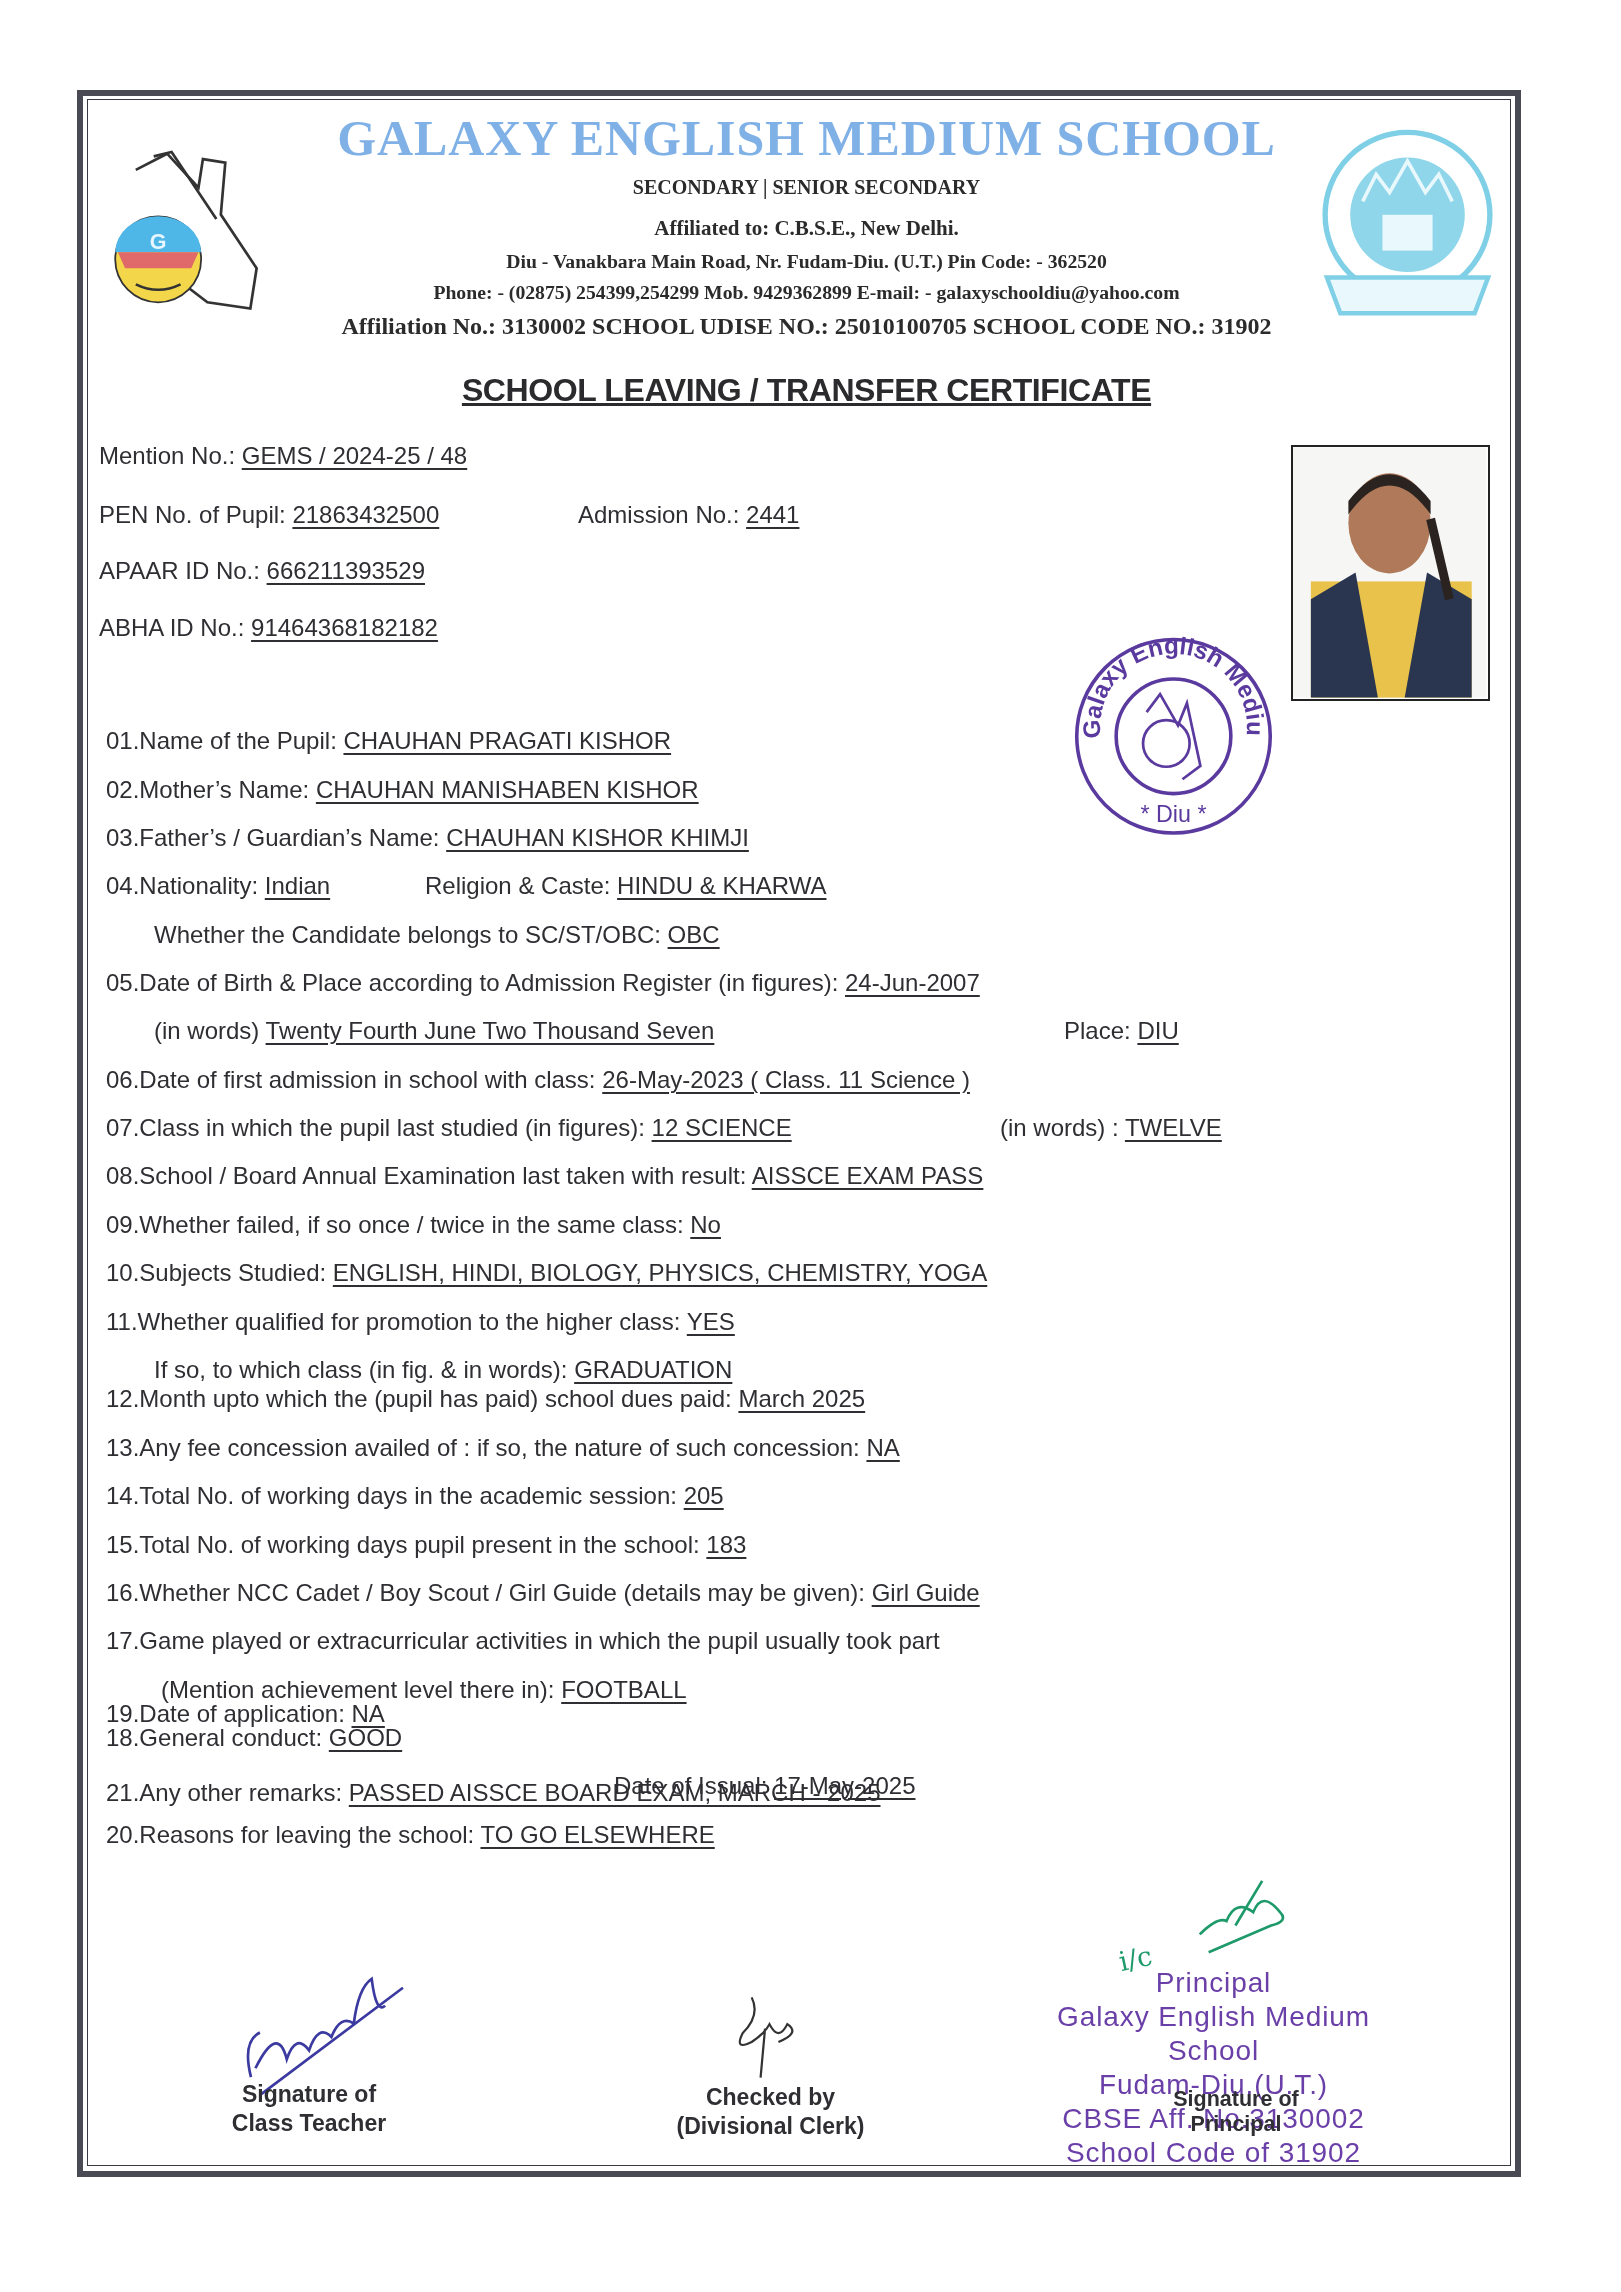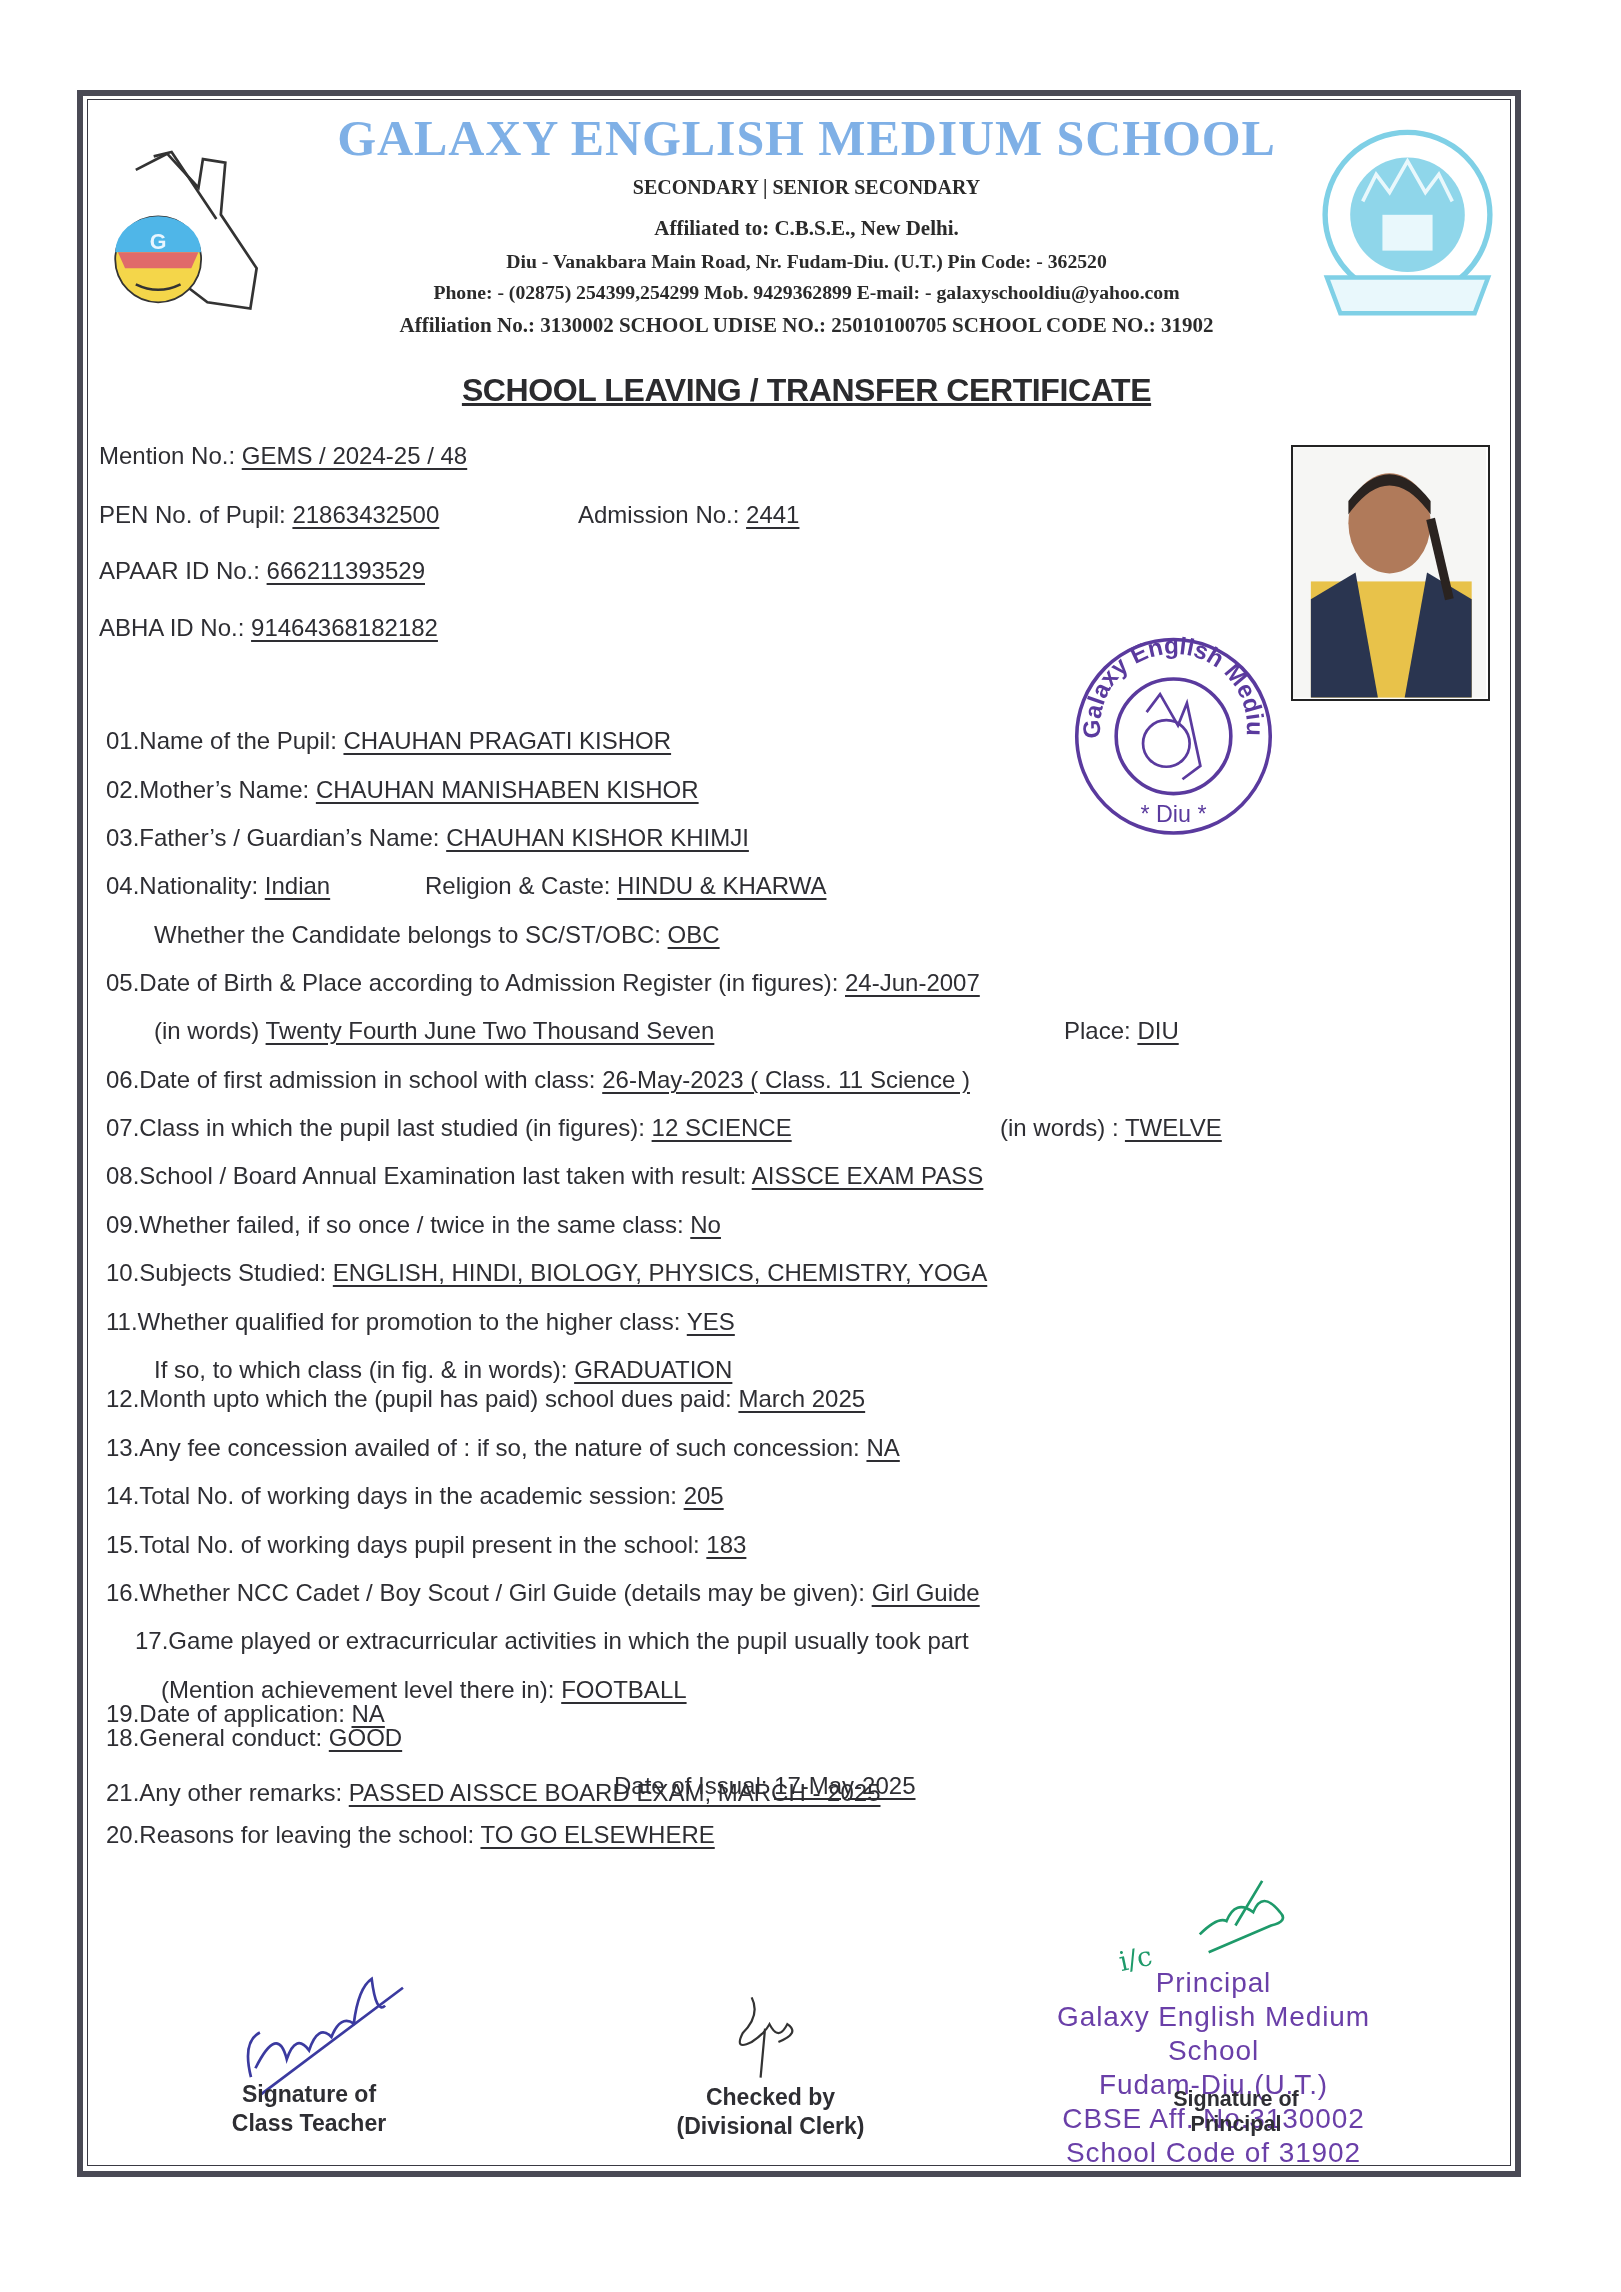--- a/index.html
+++ b/index.html
@@ -11,21 +11,21 @@
                  border: 1.8px solid #3a3a44; box-sizing: border-box; }
   .abs { position: absolute; }
   .serif { font-family: "Liberation Serif", "DejaVu Serif", serif; }
   .school-name { left: 269px; top: 109px; width: 1075px; text-align: center; font-size: 50px;
                  font-weight: bold; color: #7fb0e6; letter-spacing: 0.9px; }
   .hdr { left: 269px; width: 1075px; text-align: center; color: #2b2b2b; }
   .hdr1 { top: 176px; font-size: 20px; font-weight: bold; }
   .hdr2 { top: 216px; font-size: 21px; font-weight: bold; }
   .hdr3 { top: 250px; font-size: 19.7px; font-weight: bold; }
   .hdr4 { top: 281px; font-size: 19.7px; font-weight: bold; }
-  .hdr5 { top: 313px; font-size: 21px; font-weight: bold; }
+  .hdr5 { top: 313px; font-size: 24px; font-weight: bold; }
   .cert-title { left: 269px; top: 372px; width: 1075px; text-align: center; font-size: 32px;
                 font-weight: bold; text-decoration: underline; color: #2b2b2e; letter-spacing: -0.4px; }
   .line { position: absolute; font-size: 24px; white-space: nowrap; color: #2e2e33; }
   .line .v { text-decoration: underline; text-underline-offset: 3.6px; text-decoration-thickness: 1.8px; }
   .photo { left: 1291px; top: 445px; width: 199px; height: 256px; border: 2.7px solid #222;
            box-sizing: border-box; background: #fff; overflow: hidden; }
   .sig-label { position: absolute; text-align: center; font-size: 23px; font-weight: bold; color: #2e2e33; line-height: 29px; }
   .stamp-text { position: absolute; text-align: center; color: #6a3fa8; font-size: 28px; line-height: 34px; letter-spacing: 0.9px; }
 </style>
 </head>
@@ -124,21 +124,21 @@
 <div class="line" style="left:106px;top:1162px;"><span>08.School / Board Annual Examination last taken with result: </span><span class="v">AISSCE EXAM PASS</span></div>
 <div class="line" style="left:106px;top:1211px;"><span>09.Whether failed, if so once / twice in the same class: </span><span class="v">No</span></div>
 <div class="line" style="left:106px;top:1259px;"><span>10.Subjects Studied: </span><span class="v">ENGLISH, HINDI, BIOLOGY, PHYSICS, CHEMISTRY, YOGA</span></div>
 <div class="line" style="left:106px;top:1308px;"><span>11.Whether qualified for promotion to the higher class: </span><span class="v">YES</span></div>
 <div class="line" style="left:154px;top:1356px;"><span>If so, to which class (in fig. &amp; in words): </span><span class="v">GRADUATION</span></div>
 <div class="line" style="left:106px;top:1385px;"><span>12.Month upto which the (pupil has paid) school dues paid: </span><span class="v">March 2025</span></div>
 <div class="line" style="left:106px;top:1434px;"><span>13.Any fee concession availed of : if so, the nature of such concession: </span><span class="v">NA</span></div>
 <div class="line" style="left:106px;top:1482px;"><span>14.Total No. of working days in the academic session: </span><span class="v">205</span></div>
 <div class="line" style="left:106px;top:1531px;"><span>15.Total No. of working days pupil present in the school: </span><span class="v">183</span></div>
 <div class="line" style="left:106px;top:1579px;"><span>16.Whether NCC Cadet / Boy Scout / Girl Guide (details may be given): </span><span class="v">Girl Guide</span></div>
-<div class="line" style="left:106px;top:1627px;margin-left:29px;"><span>17.Game played or extracurricular activities in which the pupil usually took part</span></div>
+<div class="line" style="left:106px;top:1627px;"><span>17.Game played or extracurricular activities in which the pupil usually took part</span></div>
 <div class="line" style="left:161px;top:1676px;"><span>(Mention achievement level there in): </span><span class="v">FOOTBALL</span></div>
 <div class="line" style="left:106px;top:1724px;"><span>18.General conduct: </span><span class="v">GOOD</span></div>
 <div class="line" style="left:106px;top:1700px;"><span>19.Date of application: </span><span class="v">NA</span></div>
 <div class="line" style="left:614px;top:1772px;"><span>Date of Issual: </span><span class="v">17-May-2025</span></div>
 <div class="line" style="left:106px;top:1821px;"><span>20.Reasons for leaving the school: </span><span class="v">TO GO ELSEWHERE</span></div>
 <div class="line" style="left:106px;top:1779px;"><span>21.Any other remarks: </span><span class="v">PASSED AISSCE BOARD EXAM, MARCH - 2025</span></div>
 
 <div class="abs" style="left:224px;top:1952px;width:197px;height:152px;">
   <svg width="197" height="152" viewBox="0 0 220 170">
     <path d="M30 140 Q20 100 40 90 M35 130 Q60 80 70 120 Q80 90 95 110 Q105 80 120 95 Q130 70 145 80 Q150 40 165 30 Q170 70 180 60 M40 160 L200 40" fill="none" stroke="#3b3aa0" stroke-width="3"></path>

